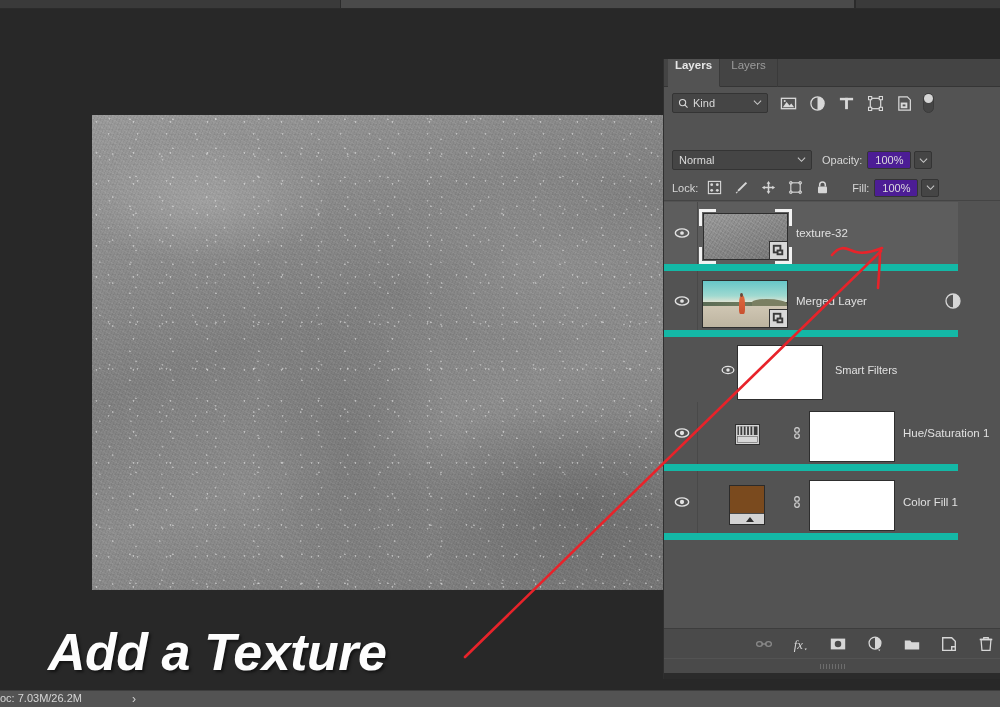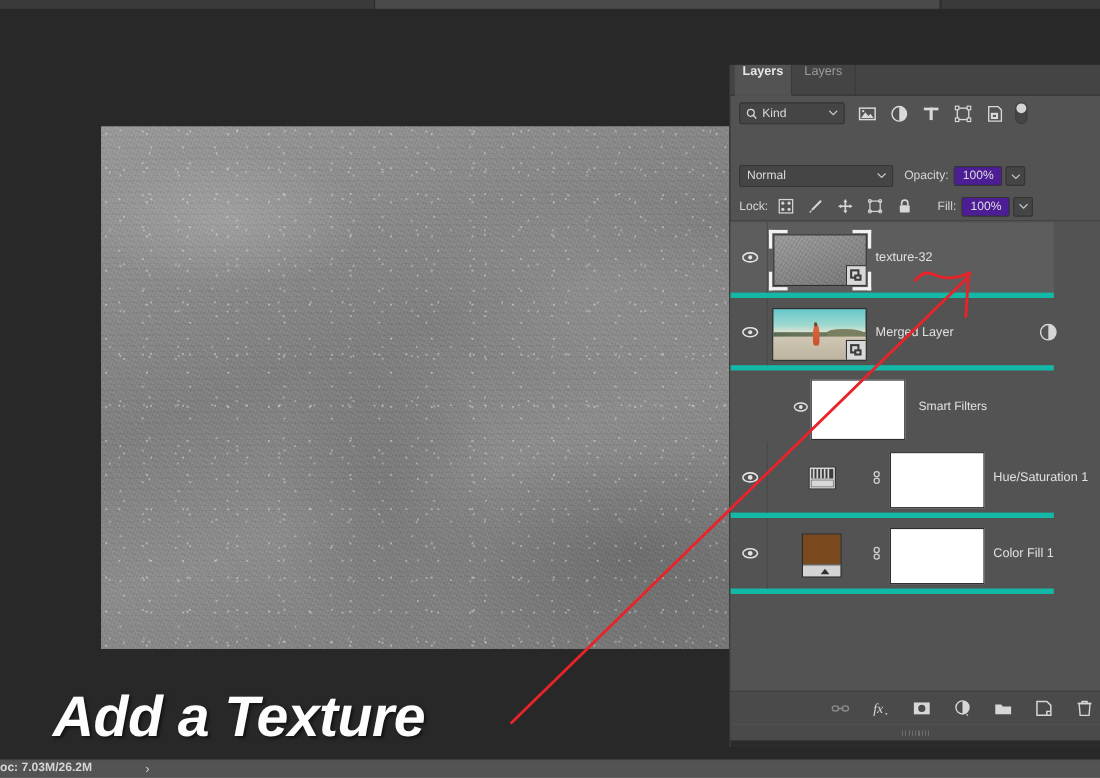--- a/index.html
+++ b/index.html
@@ -83,21 +83,20 @@
   
   .status-bar {
     position: absolute; left: 0; top: 690px; width: 1000px; height: 17px;
     background: #535353;
     border-top: 1px solid #3e3e3e;
   }
   .status-text {
     position: absolute; left: 0px; top: 1px;
     font-size: 11px; color: #d6d6d6;
     white-space: nowrap;
-    font-weight: bold;
   }
   .status-caret {
     position: absolute; left: 132px; top: 1px;
     font-size: 12px; color: #cfcfcf;
   }
 
   
   .panel {
     position: absolute; left: 663px; top: 59px;
     width: 337px; height: 620px;
@@ -219,21 +218,21 @@
   
   .layer-list {
     position: absolute; left: 0; top: 143px;
     width: 337px; height: 440px;
     background: #535353;
     overflow: hidden;
   }
   .layer-row {
     position: relative;
     width: 294px;
-    border-bottom: 5px solid #14b8a6;
+    border-bottom: 7px solid #14b8a6;
     background: #535353;
   }
   .layer-row.selected { background: #5d5d5d; }
   .eye-cell {
     position: absolute; left: 10px; top: 50%;
     transform: translateY(-50%);
     width: 16px; height: 16px;
   }
   .row-sep {
     position: absolute; left: 33px; top: 0; bottom: 0;

